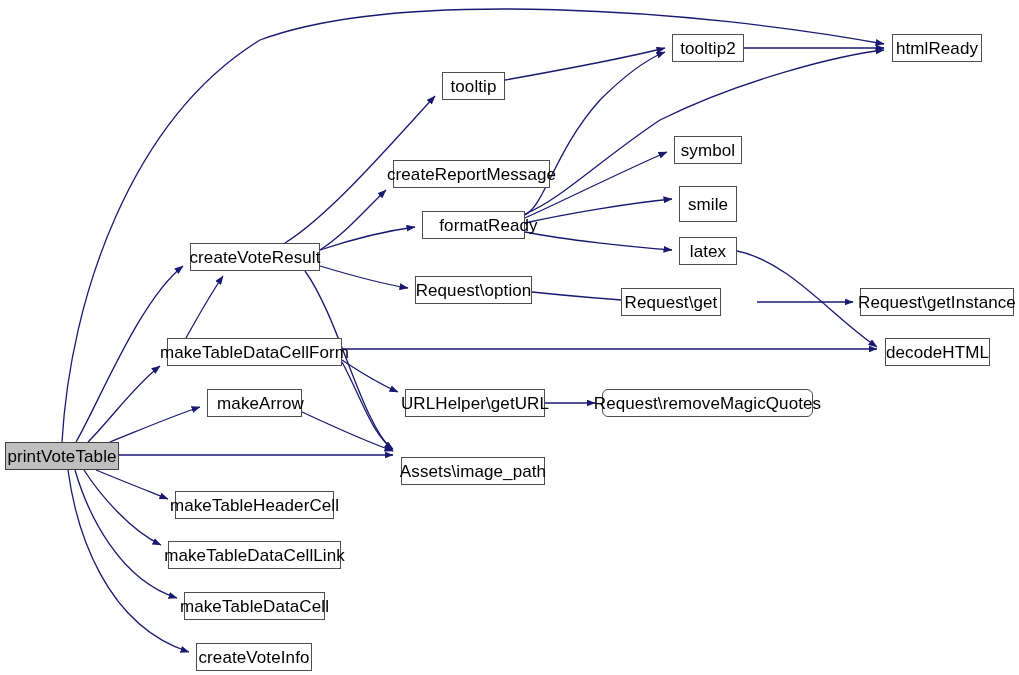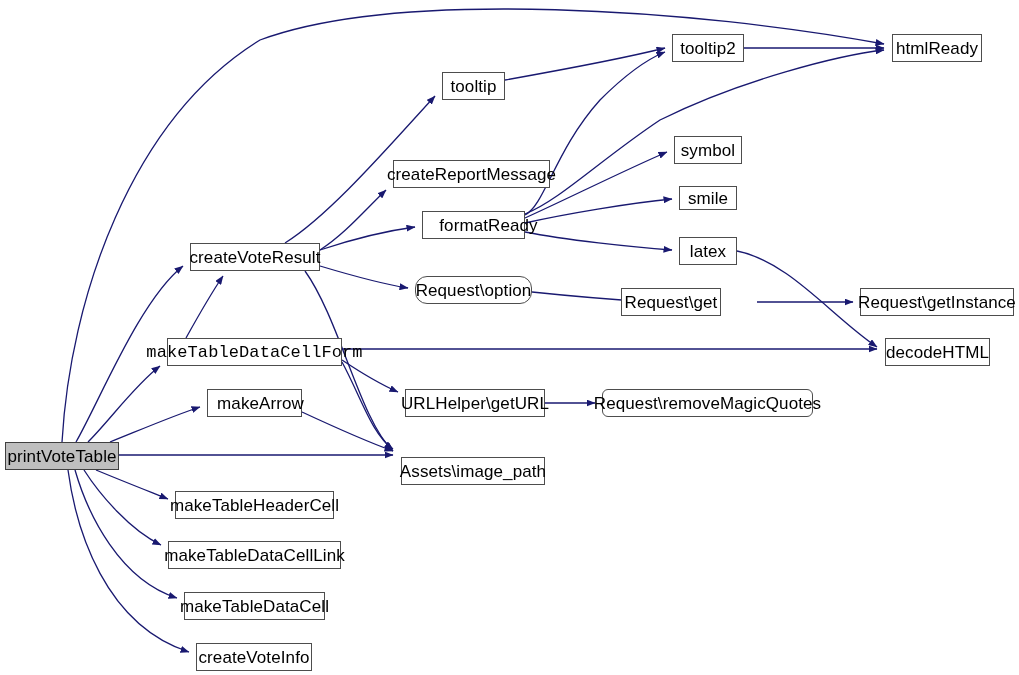--- a/index.html
+++ b/index.html
@@ -82,21 +82,21 @@
         <path d="M 545,403 L 595,403" marker-end="url(#arrowhead)"></path>
       </g>
   </svg>
   <div id="node-layer">
       <div class="node current" style="left: 5px; top: 442px; width: 114px; height: 28px;">
         <span>printVoteTable</span>
       </div>
       <div class="node" style="left: 190px; top: 243px; width: 130px; height: 28px;">
         <span>createVoteResult</span>
       </div>
-      <div class="node" style="left: 167px; top: 338px; width: 175px; height: 28px; font-family: Liberation Mono, monospace;">
+      <div class="node" style="left: 167px; top: 338px; width: 175px; height: 28px;">
         <span>makeTableDataCellForm</span>
       </div>
       <div class="node" style="left: 207px; top: 389px; width: 95px; height: 28px; padding-left: 12px;">
         <span>makeArrow</span>
       </div>
       <div class="node" style="left: 175px; top: 491px; width: 159px; height: 28px;">
         <span>makeTableHeaderCell</span>
       </div>
       <div class="node" style="left: 168px; top: 541px; width: 173px; height: 28px;">
         <span>makeTableDataCellLink</span>
@@ -109,36 +109,36 @@
       </div>
       <div class="node" style="left: 442px; top: 72px; width: 63px; height: 28px;">
         <span>tooltip</span>
       </div>
       <div class="node" style="left: 393px; top: 160px; width: 157px; height: 28px;">
         <span>createReportMessage</span>
       </div>
       <div class="node" style="left: 422px; top: 211px; width: 103px; height: 28px; padding-left: 30px;">
         <span>formatReady</span>
       </div>
-      <div class="node" style="left: 415px; top: 276px; width: 117px; height: 28px; border-radius: 12px;">
+      <div class="node" style="left: 415px; top: 276px; width: 117px; height: 28px;">
         <span>Request\option</span>
       </div>
       <div class="node" style="left: 405px; top: 389px; width: 140px; height: 28px;">
         <span>URLHelper\getURL</span>
       </div>
       <div class="node" style="left: 401px; top: 457px; width: 144px; height: 28px; justify-content: center;">
         <span>Assets\image_path</span>
       </div>
       <div class="node" style="left: 672px; top: 34px; width: 72px; height: 28px;">
         <span>tooltip2</span>
       </div>
       <div class="node" style="left: 674px; top: 136px; width: 68px; height: 28px;">
         <span>symbol</span>
       </div>
-      <div class="node" style="left: 679px; top: 186px; width: 58px; height: 24px;">
+      <div class="node" style="left: 679px; top: 186px; width: 58px; height: 36px;">
         <span>smile</span>
       </div>
       <div class="node" style="left: 679px; top: 237px; width: 58px; height: 28px;">
         <span>latex</span>
       </div>
       <div class="node" style="left: 621px; top: 288px; width: 100px; height: 28px;">
         <span>Request\get</span>
       </div>
       <div class="node" style="left: 602px; top: 389px; width: 211px; height: 28px; border-radius: 6px;">
         <span>Request\removeMagicQuotes</span>

